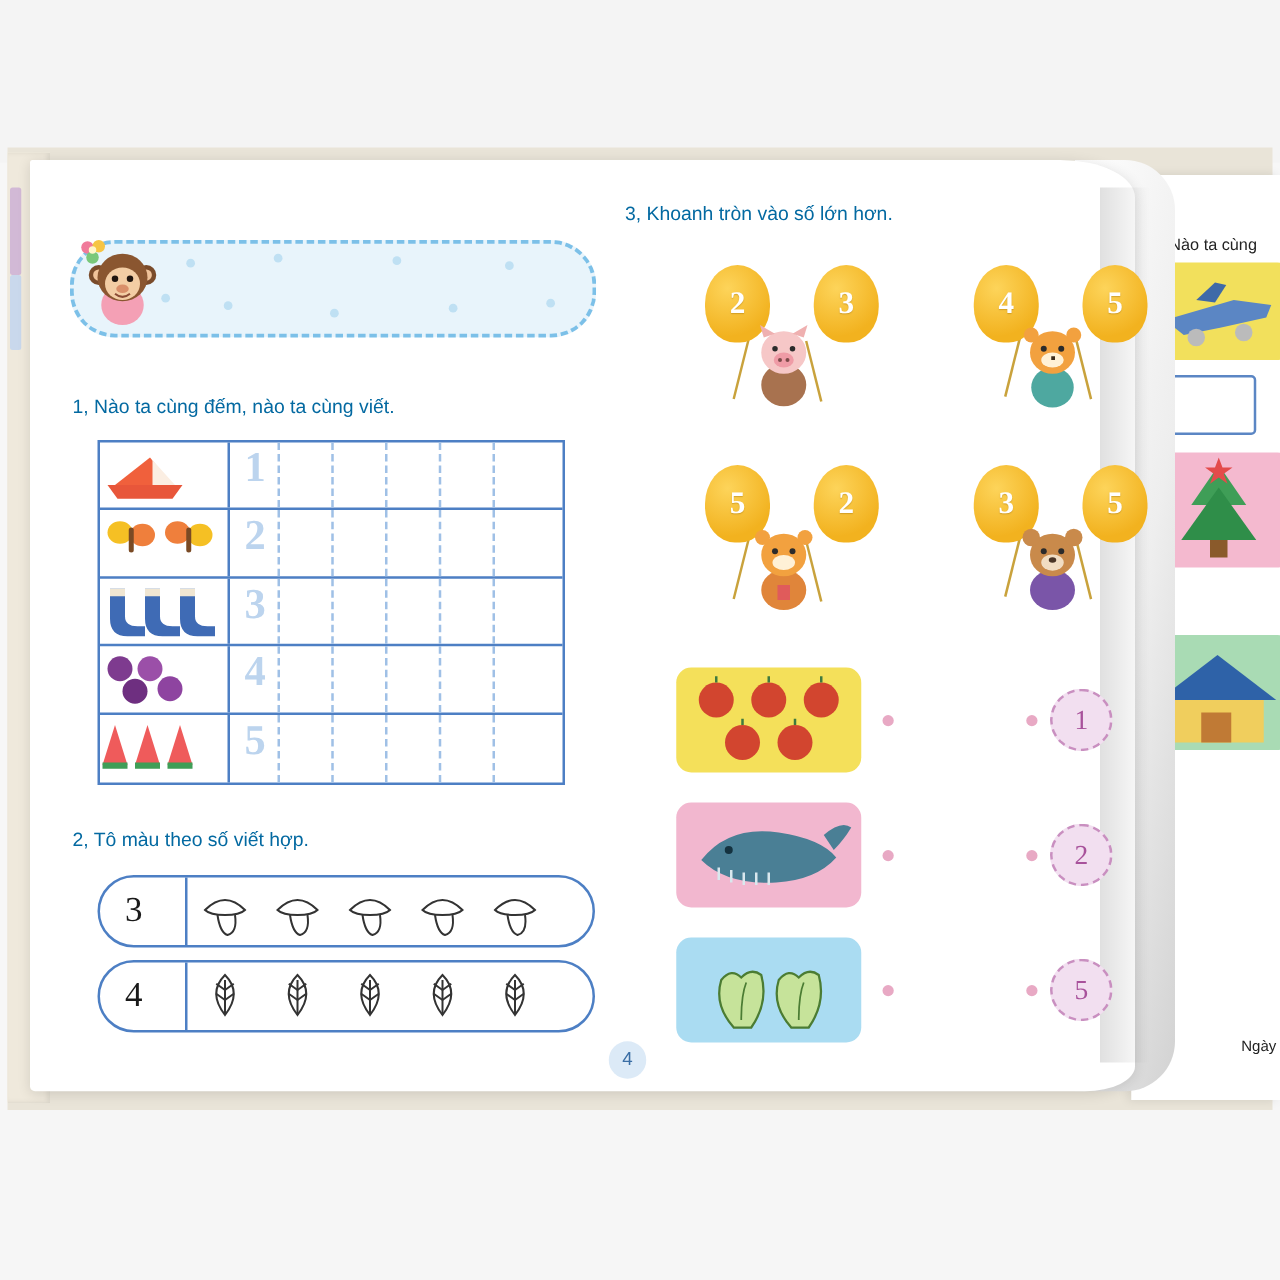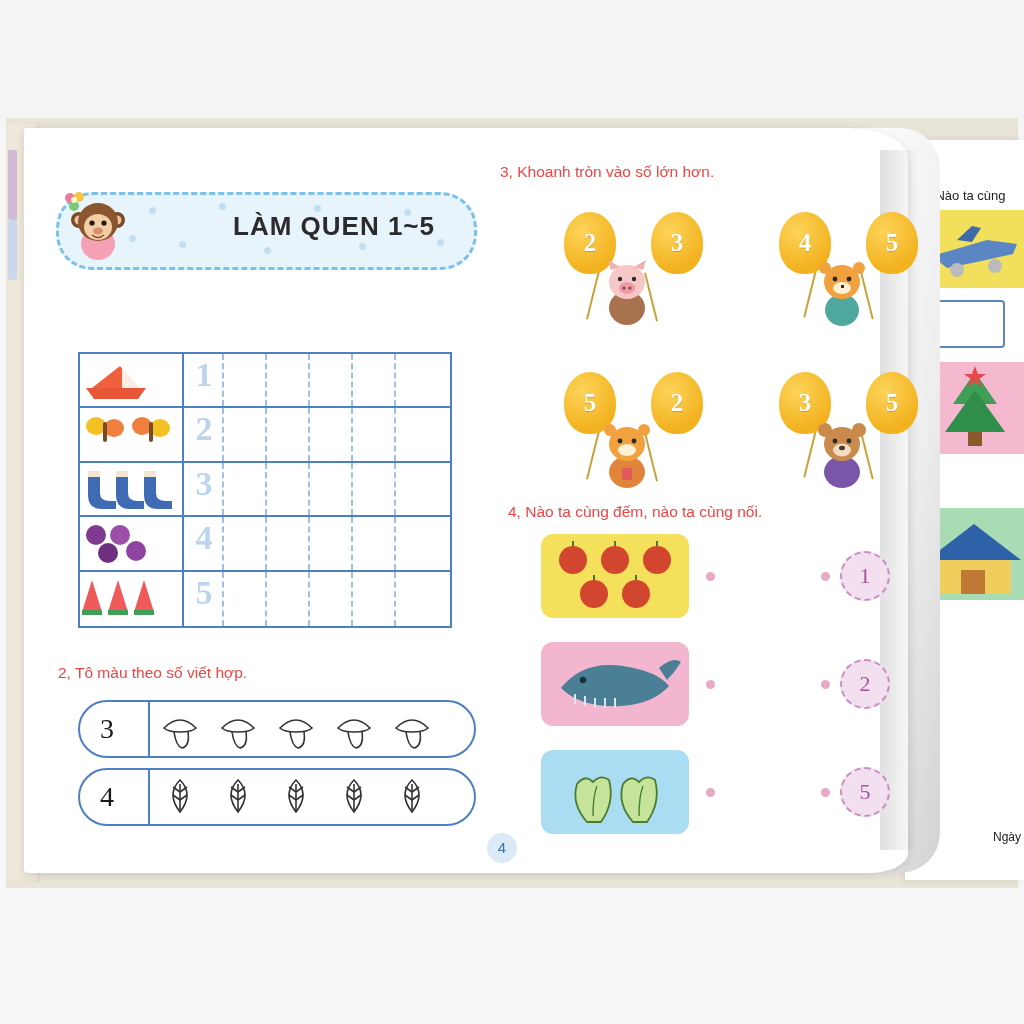--- a/index.html
+++ b/index.html
@@ -49,21 +49,21 @@
     overflow:hidden;
   }
   .curl{
     position:absolute;left:860px;top:128px;width:80px;height:745px;
     background:linear-gradient(100deg, rgba(255,255,255,1) 0%, rgba(238,238,238,1) 55%, rgba(210,210,210,1) 100%);
     border-radius:0 40px 40px 0;
   }
 
   
   .q{
-    position:absolute;font-size:15.5px;color:#ef4444;white-space:nowrap;
+    position:absolute;font-size:15.5px;color:#0369a1;white-space:nowrap;
   }
 
   
   .banner{
     position:absolute;left:56px;top:192px;width:415px;height:72px;
     background:#e8f4fb;border:3px dashed #7cc0e8;border-radius:36px;
   }
   .banner-dots{position:absolute;inset:0;border-radius:36px;overflow:hidden;}
   .bdot{position:absolute;width:7px;height:7px;border-radius:50%;background:#bfe0f3;}
   .banner-title{
@@ -187,21 +187,20 @@
       <span class="bdot" style="left:90px;top:12px;"></span>
       <span class="bdot" style="left:120px;top:46px;"></span>
       <span class="bdot" style="left:160px;top:8px;"></span>
       <span class="bdot" style="left:205px;top:52px;"></span>
       <span class="bdot" style="left:255px;top:10px;"></span>
       <span class="bdot" style="left:300px;top:48px;"></span>
       <span class="bdot" style="left:345px;top:14px;"></span>
       <span class="bdot" style="left:378px;top:44px;"></span>
       <span class="bdot" style="left:70px;top:40px;"></span>
     </div>
-    <div class="banner-title">LÀM QUEN 1~5</div>
   </div>
 
   <svg class="flower" viewBox="0 0 26 26">
     <circle cx="8" cy="8" r="5" fill="#f07a9a"></circle>
     <circle cx="17" cy="7" r="5" fill="#f6c544"></circle>
     <circle cx="12" cy="16" r="5" fill="#7ac87a"></circle>
     <circle cx="12" cy="10" r="3" fill="#fff6c9"></circle>
   </svg>
 
   <svg class="monkey" viewBox="0 0 64 66">
@@ -211,20 +210,21 @@
     <circle cx="13" cy="24" r="4.5" fill="#f0c39a"></circle>
     <circle cx="51" cy="24" r="4.5" fill="#f0c39a"></circle>
     <ellipse cx="32" cy="26" rx="20" ry="19" fill="#8a5630"></ellipse>
     <ellipse cx="32" cy="31" rx="14" ry="13" fill="#f3cda4"></ellipse>
     <circle cx="26" cy="27" r="2.6" fill="#20150f"></circle>
     <circle cx="38" cy="27" r="2.6" fill="#20150f"></circle>
     <ellipse cx="32" cy="35" rx="5" ry="3.4" fill="#d98f6a"></ellipse>
     <path d="M26 39 q6 5 12 0" stroke="#8a4b35" stroke-width="1.6" fill="none"></path>
   </svg>
 
+  <div class="q" style="left:58px;top:317px;">1, Nào ta cùng đếm, nào ta cùng viết.</div>
 
   <div class="tbl">
 
     <div class="tbl-row">
       <div class="cell-pic">
         <svg width="104" height="52" viewBox="0 0 104 52">
           <polygon points="12,34 58,34 40,12" fill="#f0603c"></polygon>
           <polygon points="42,14 42,34 60,34" fill="#fbeee2"></polygon>
           <path d="M6 34 L66 34 L58 45 L14 45 Z" fill="#e8563a"></path>
         </svg>
@@ -459,21 +459,20 @@
     <ellipse cx="31" cy="54" rx="18" ry="16" fill="#7a55a8"></ellipse>
     <ellipse cx="31" cy="26" rx="18" ry="17" fill="#c98a4b"></ellipse>
     <circle cx="14" cy="12" r="7" fill="#c98a4b"></circle>
     <circle cx="48" cy="12" r="7" fill="#c98a4b"></circle>
     <ellipse cx="31" cy="32" rx="9" ry="6.5" fill="#f1ddc3"></ellipse>
     <circle cx="24" cy="23" r="2.4" fill="#2b2b2b"></circle>
     <circle cx="38" cy="23" r="2.4" fill="#2b2b2b"></circle>
     <ellipse cx="31" cy="30" rx="3" ry="2.2" fill="#4a3526"></ellipse>
   </svg>
 
-  <div class="q" style="left:508px;top:503px;">4, Nào ta cùng đếm, nào ta cùng nối.</div>
 
   <div class="card" style="left:541px;top:534px;background:#f4e05a;">
     <svg width="148" height="84" viewBox="0 0 148 84">
       <g fill="#d2452f">
         <circle cx="32" cy="26" r="14"></circle>
           <circle cx="74" cy="26" r="14"></circle>
           <circle cx="116" cy="26" r="14"></circle>
         <circle cx="53" cy="60" r="14"></circle>
           <circle cx="95" cy="60" r="14"></circle>
       </g>

